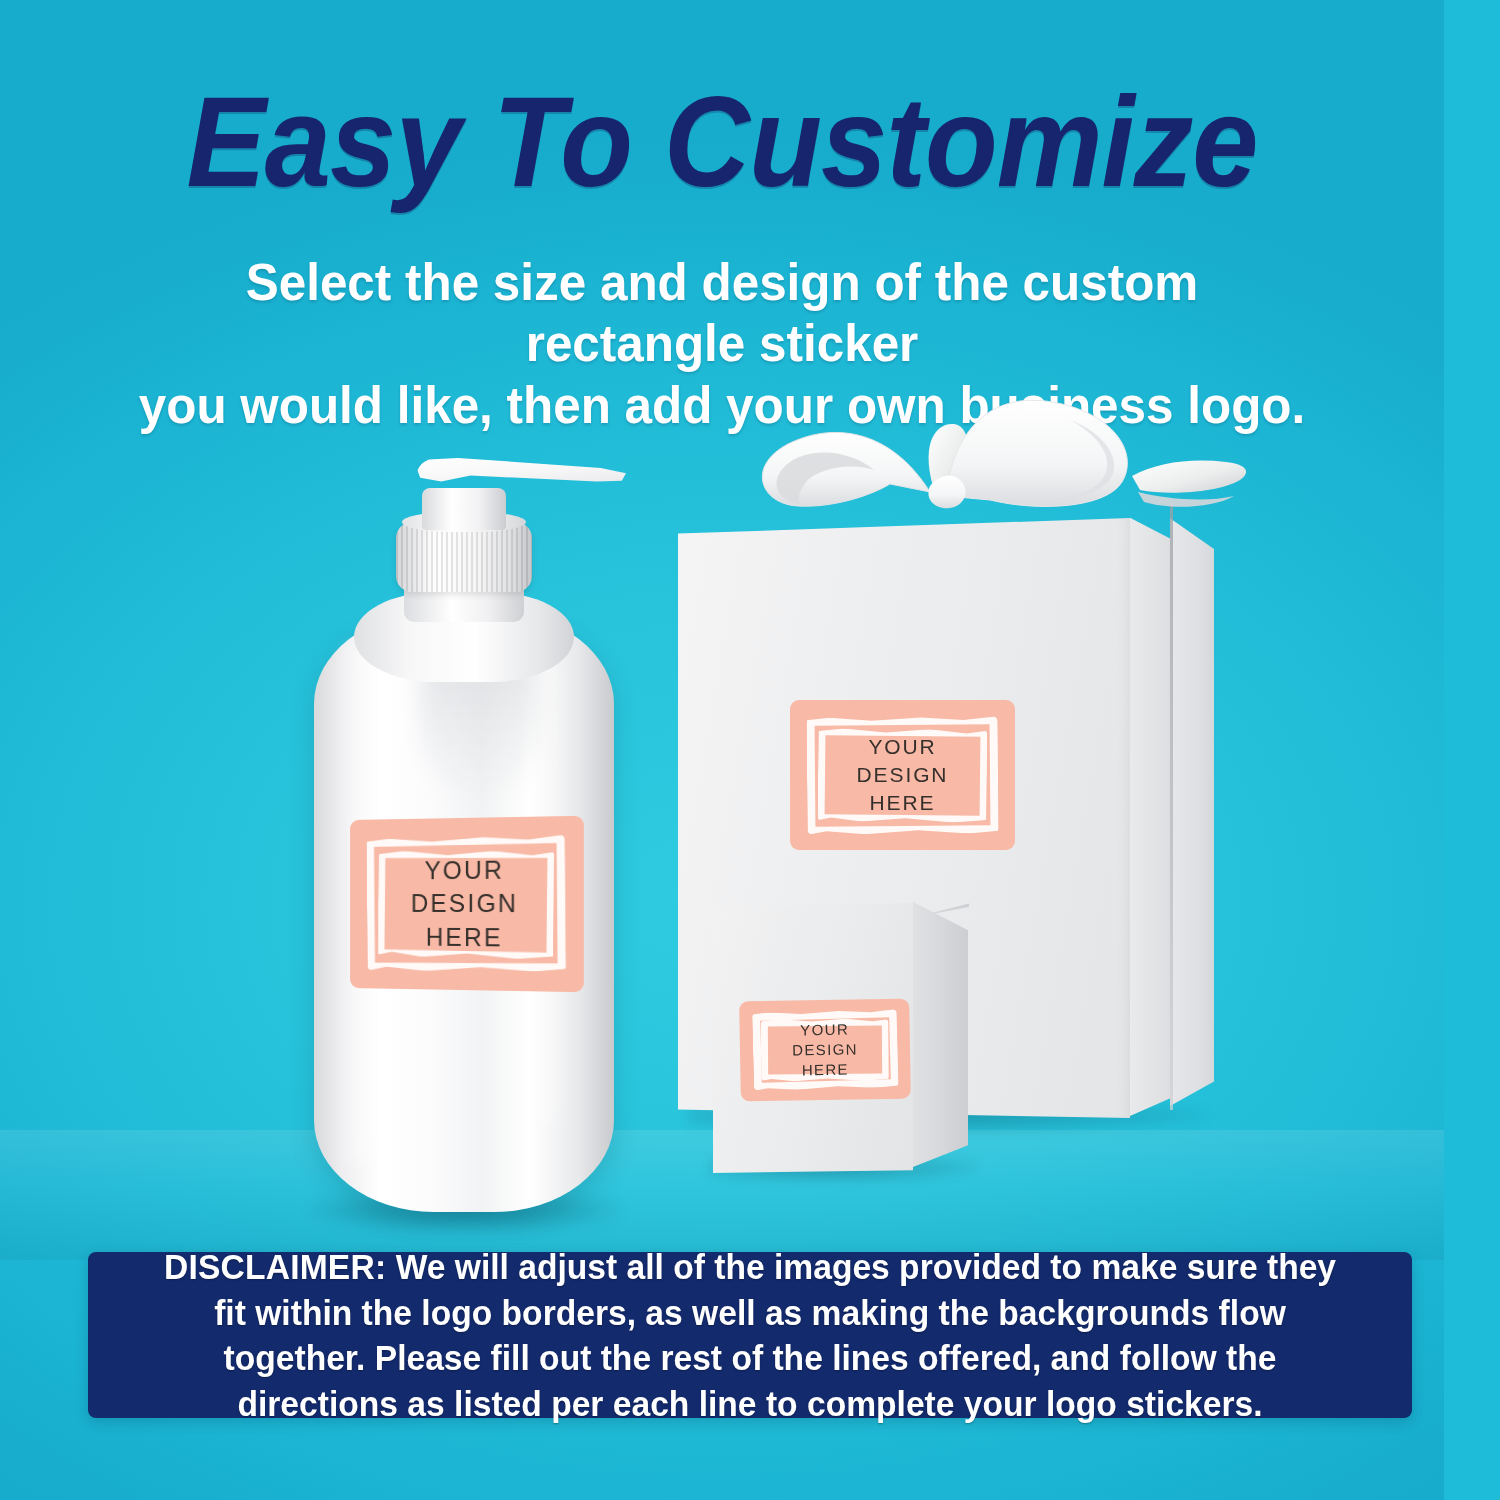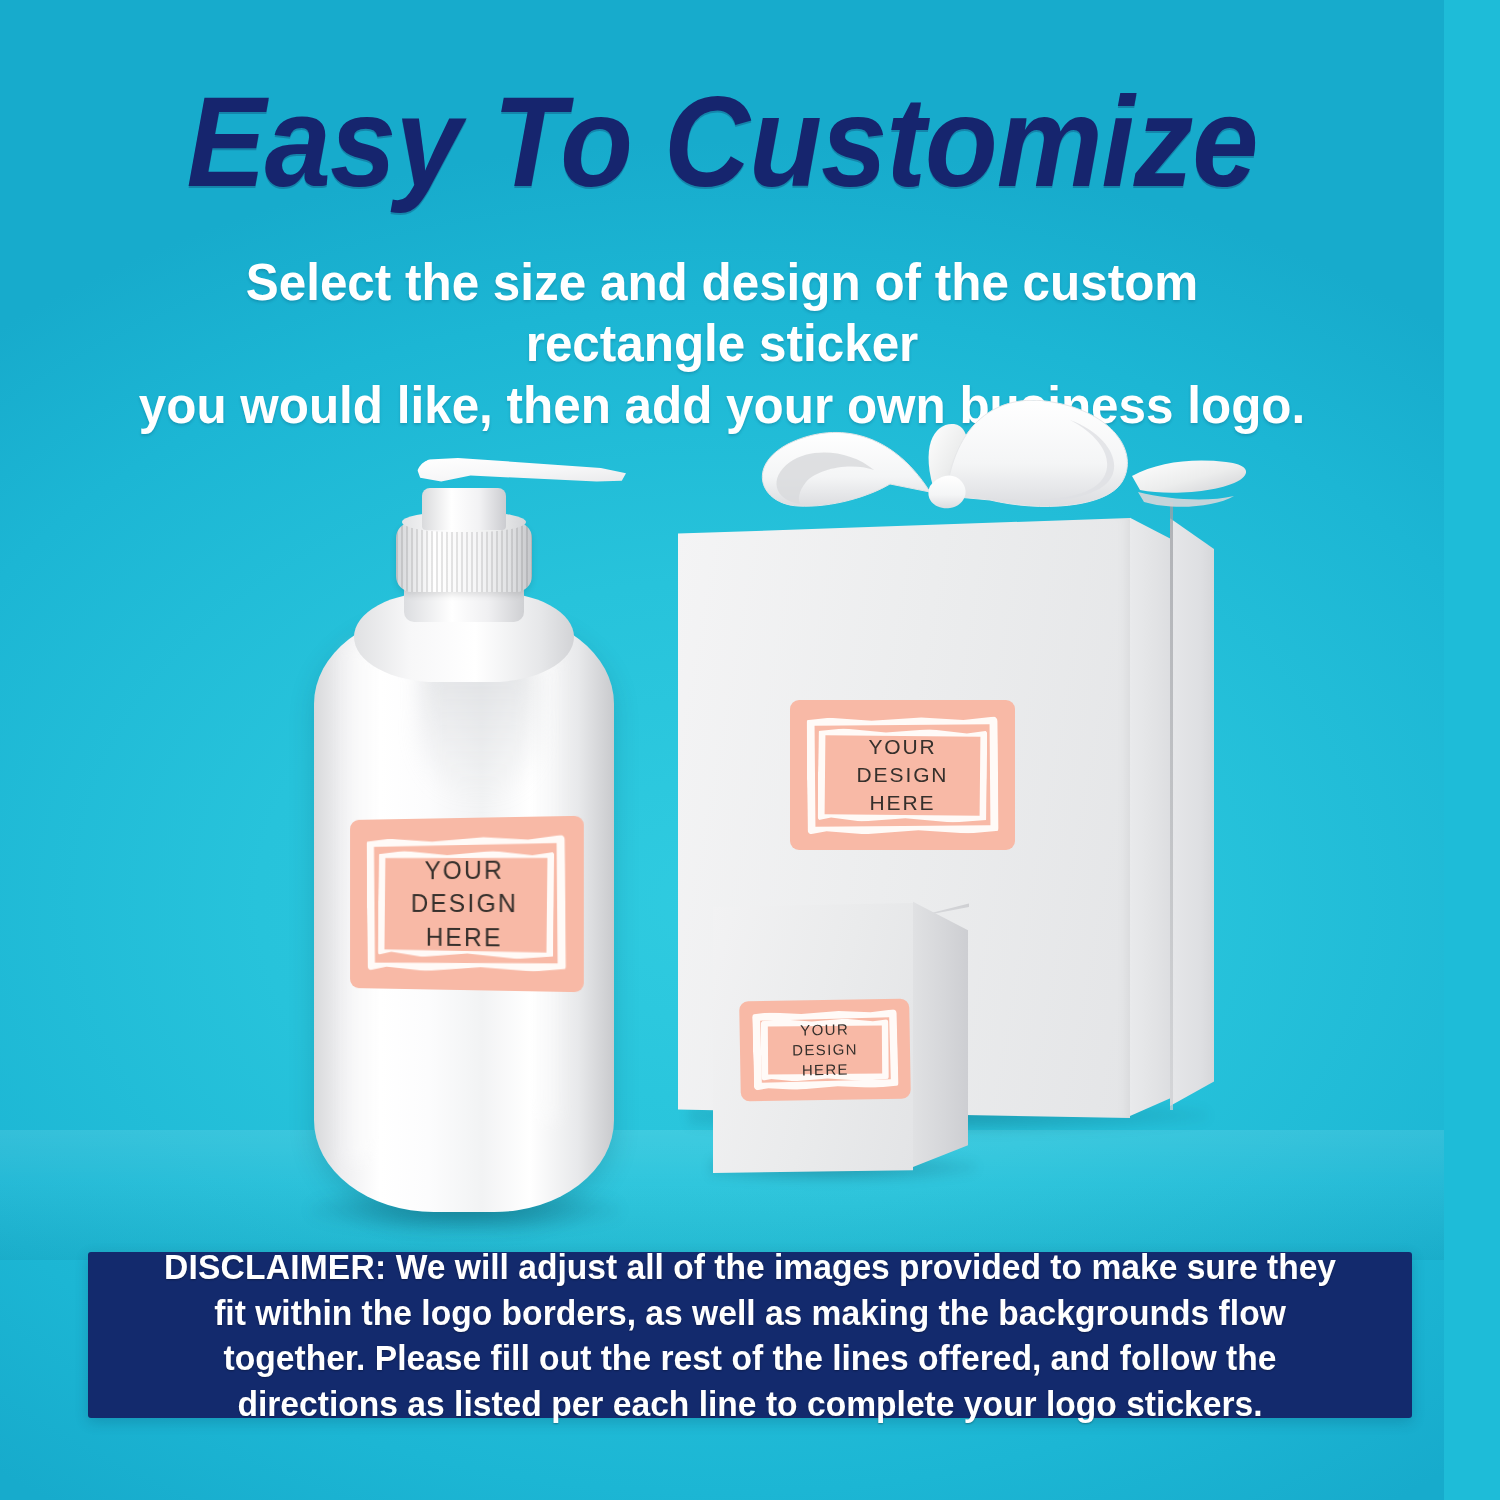--- a/index.html
+++ b/index.html
@@ -33,21 +33,21 @@
   .subtitle{
     position:absolute;left:100px;right:100px;top:252px;text-align:center;
     font-size:52px;line-height:1.18;font-weight:bold;color:#ffffff;
     transform:scaleX(0.95);
     text-shadow:0 2px 3px rgba(0,60,90,.22);
   }
 
   
   .disclaimer{
     position:absolute;left:88px;top:1252px;width:1324px;height:166px;
-    background:#132a6d;border-radius:3px;
+    background:#132a6d;border-radius:8px;
     box-shadow:0 4px 14px rgba(0,40,70,.20);
     display:flex;align-items:center;justify-content:center;
     box-sizing:border-box;padding:10px 34px;
   }
   .disclaimer p{
     margin:0;text-align:center;color:#ffffff;
     font-size:35px;line-height:1.30;font-weight:bold;
     transform:scaleX(0.96);
     text-shadow:0 1px 2px rgba(0,0,0,.30);
   }

